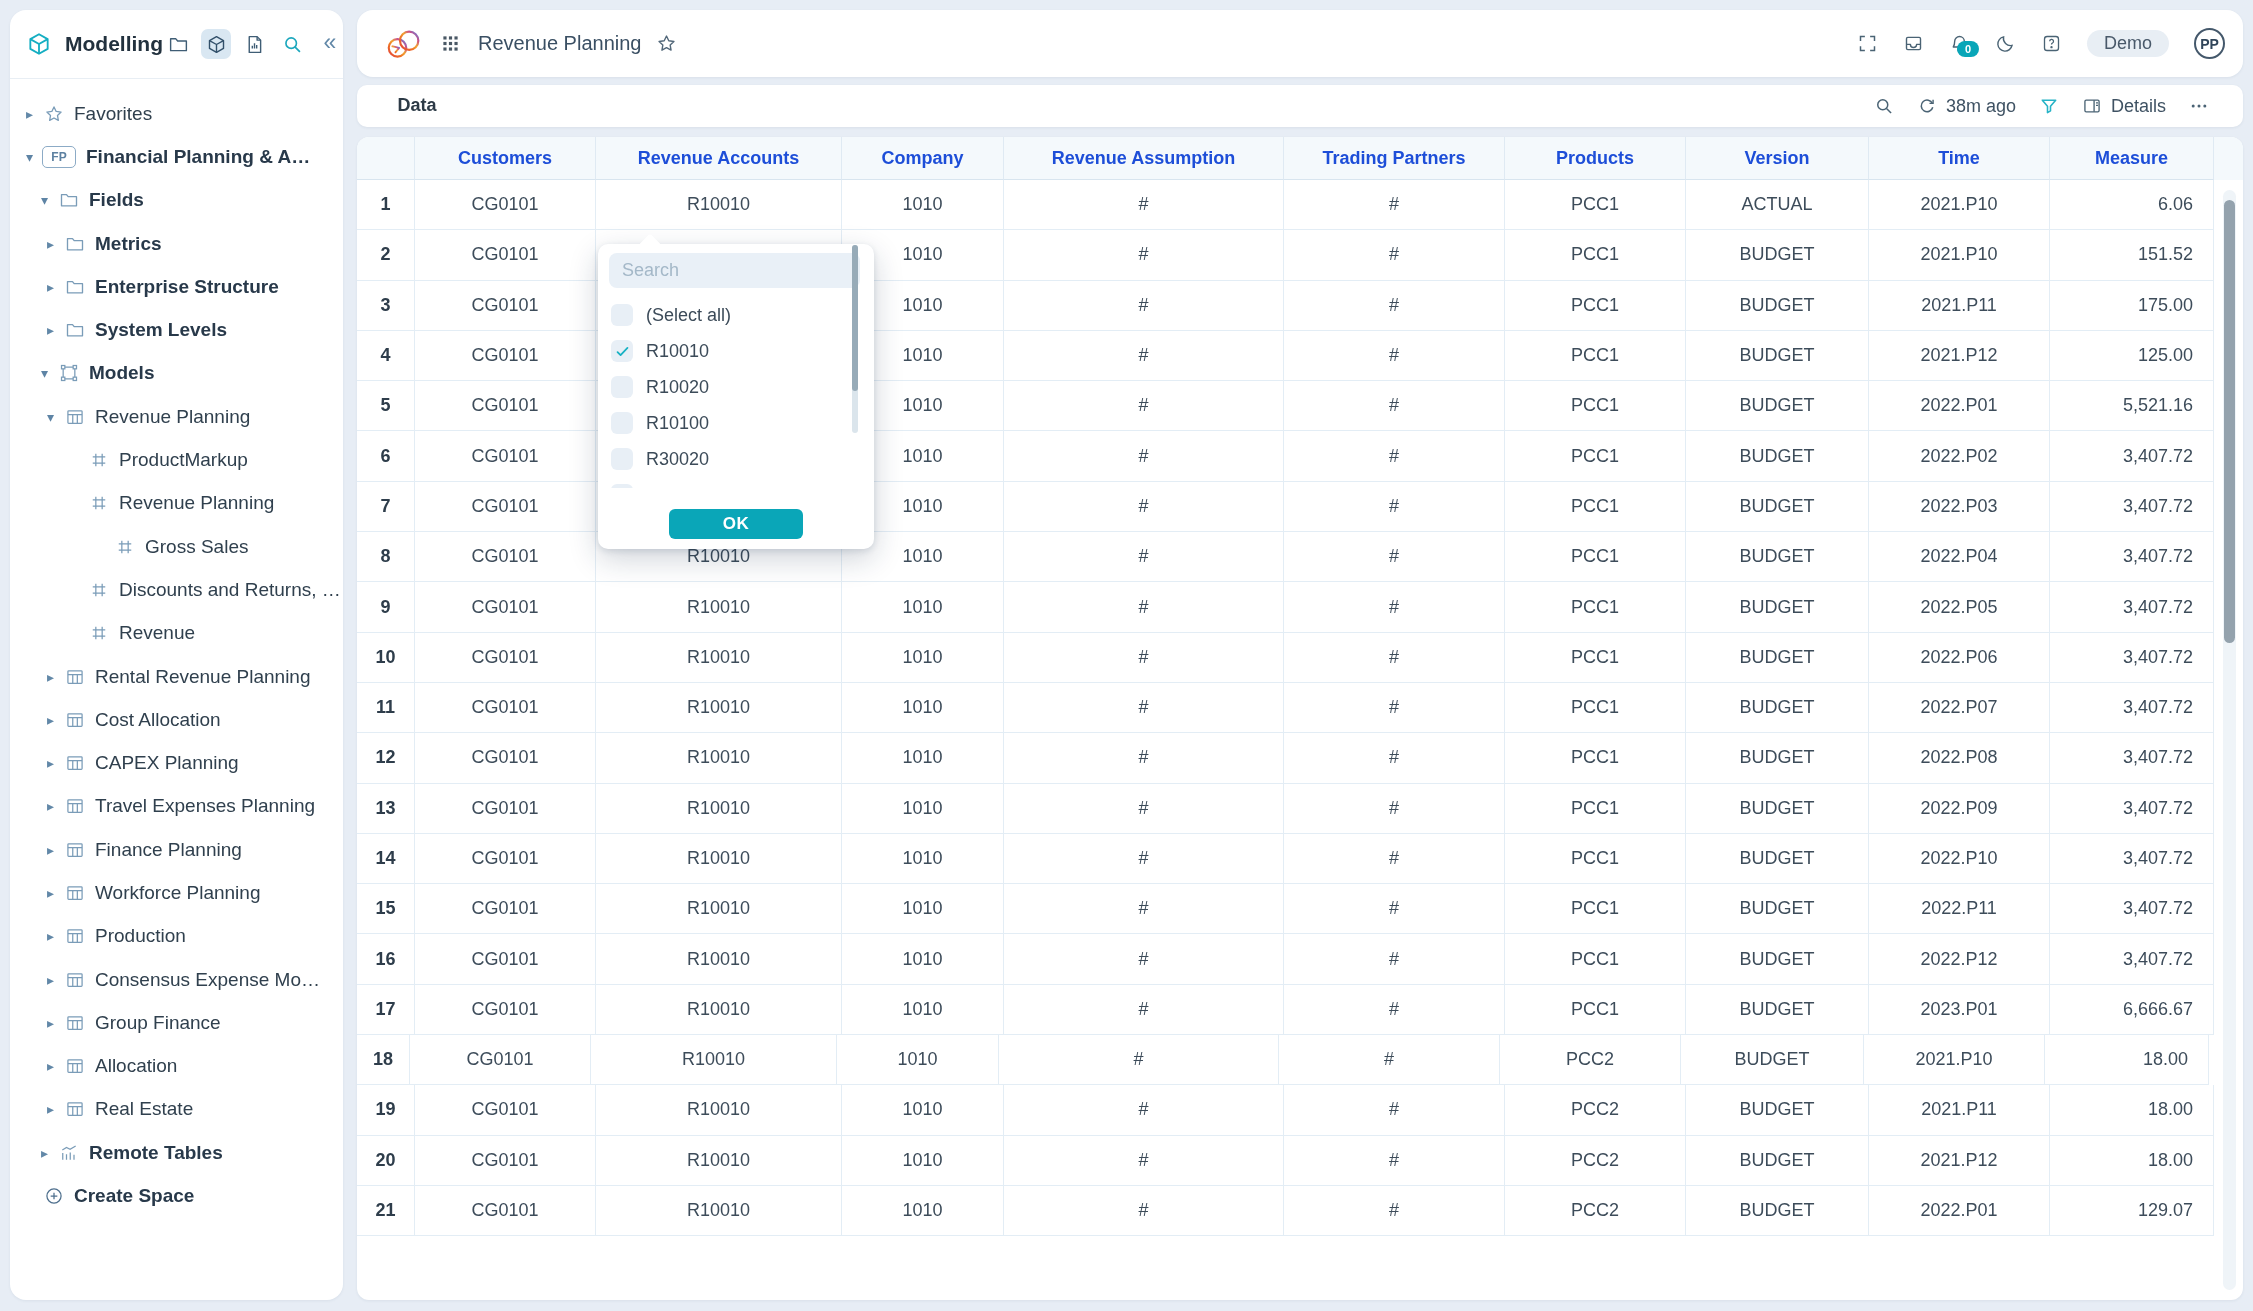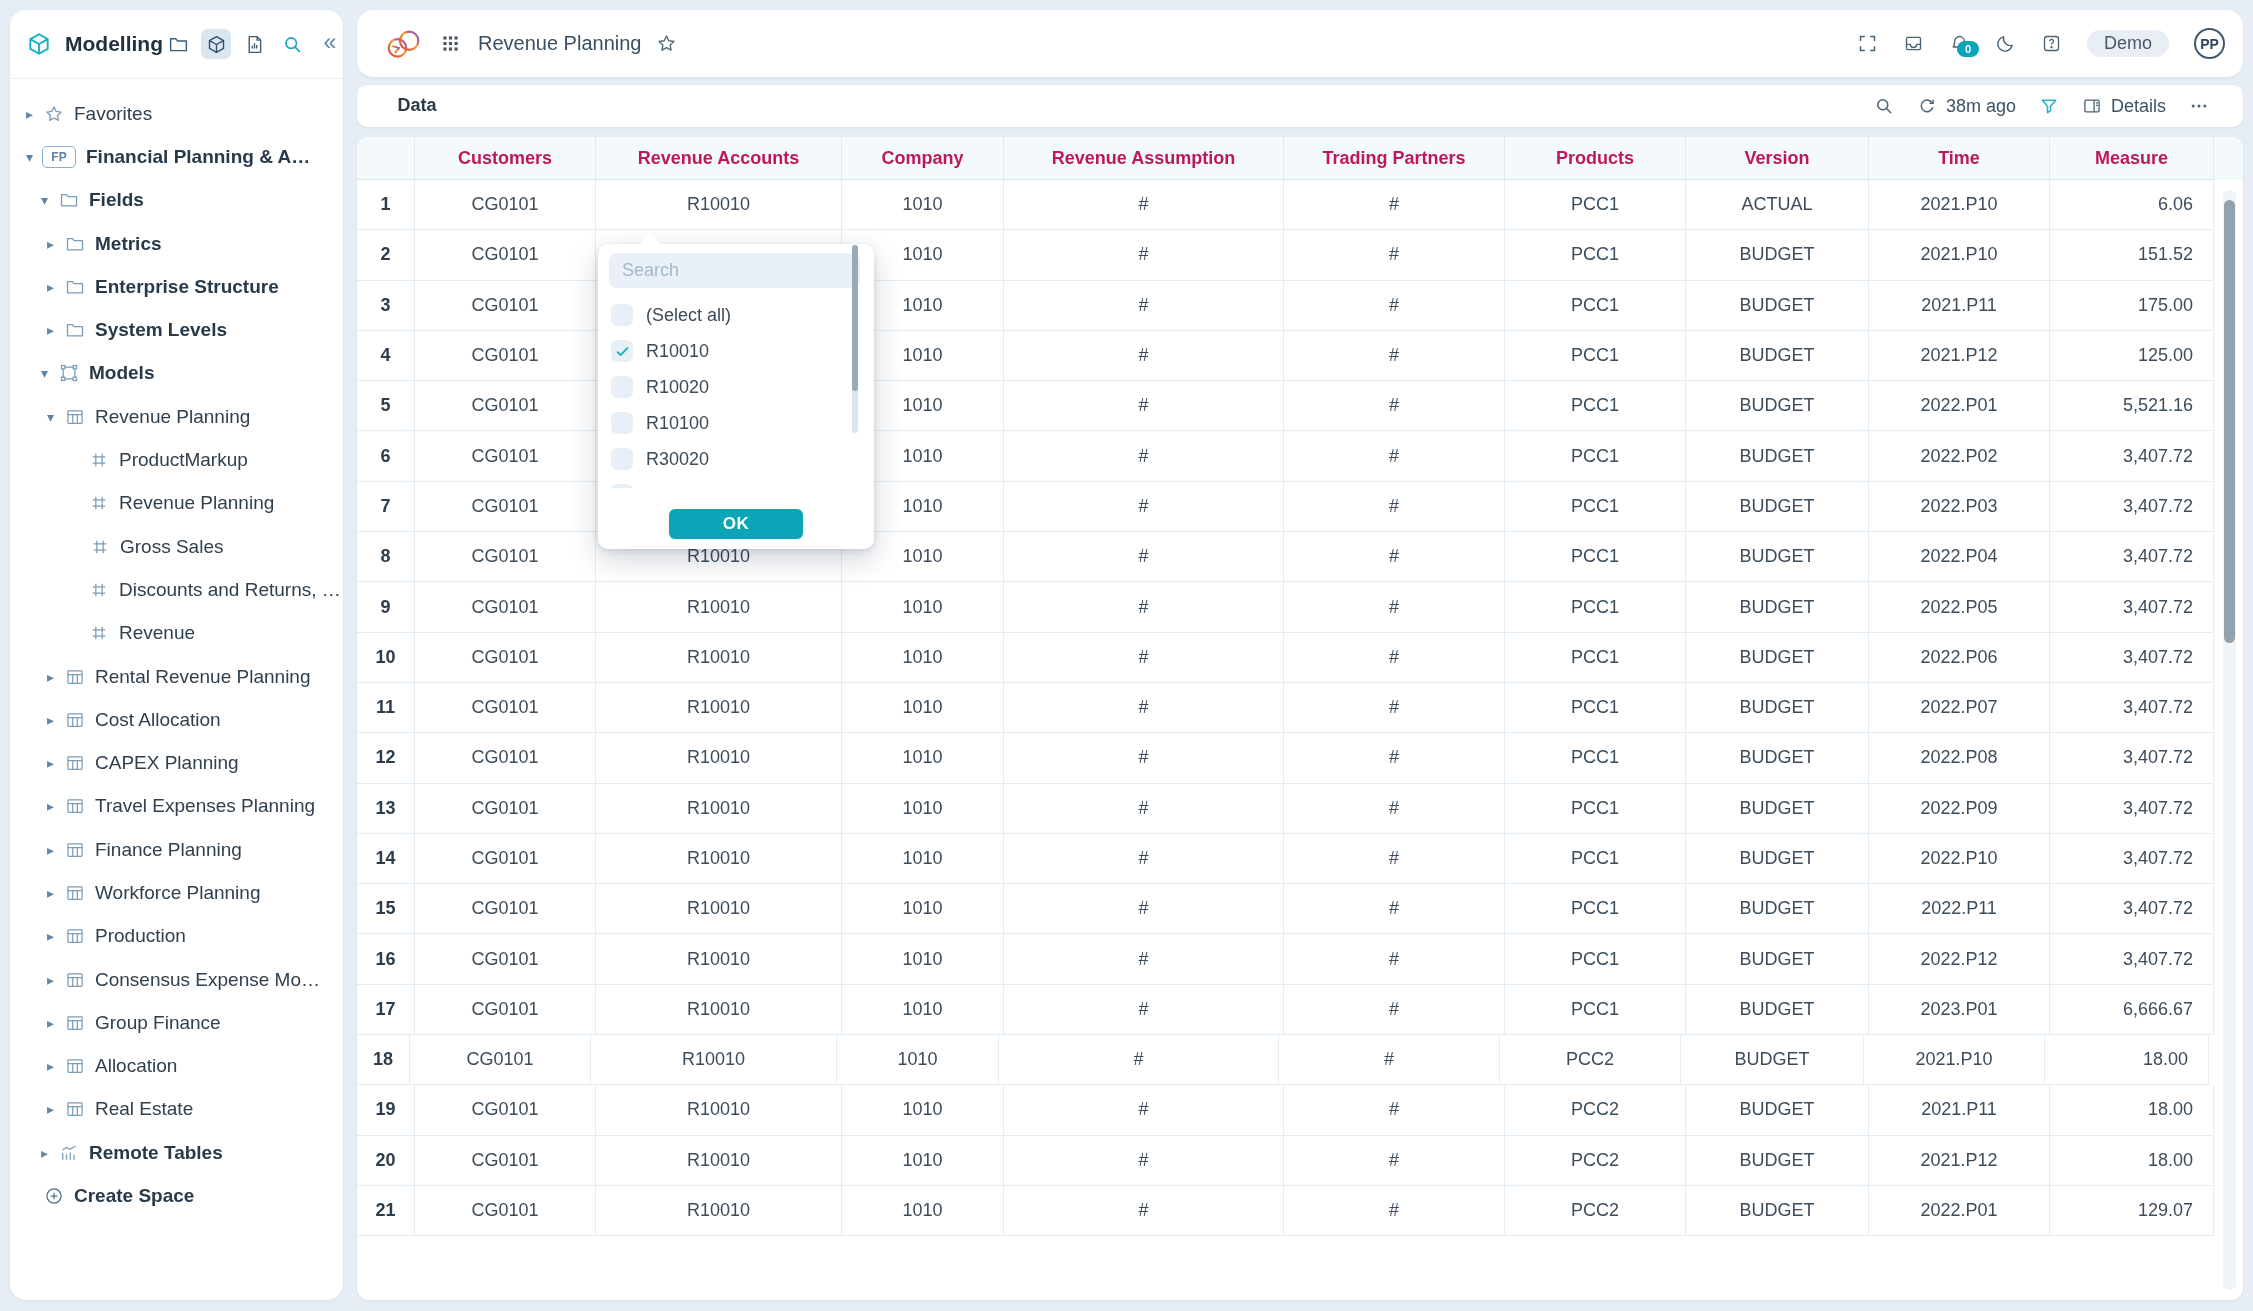--- a/index.html
+++ b/index.html
@@ -59,21 +59,21 @@
   #refreshed-label{font-size:18px;color:#3f5263;}
   #details-wrap{display:flex;align-items:center;gap:9px;cursor:pointer;}
   #details-label{font-size:18px;color:#3f5263;}
 
   
   #content-card{left:357px;top:137px;width:1886px;height:1163px;border-radius:12px;overflow:hidden;}
   #rowlimit-bar{height:53px;display:flex;align-items:center;justify-content:flex-end;padding-right:8px;}
   #rowlimit-label{font-size:18px;color:#38485a;margin-right:12px;}
   #rowlimit-input{width:138px;height:38px;background:#e9f0f7;border:none;border-radius:8px;font-size:18px;color:#2f3e4c;padding:0 14px;box-sizing:border-box;font-family:inherit;}
   #grid-header{display:flex;height:43px;background:#f4f9fc;box-sizing:border-box;}
-  .gh-cell{box-sizing:border-box;border-right:1px solid #dfeaf3;border-bottom:1px solid #d8e5ef;display:flex;align-items:center;justify-content:center;font-size:18px;font-weight:600;color:#be185d;cursor:pointer;overflow:hidden;white-space:nowrap;}
+  .gh-cell{box-sizing:border-box;border-right:1px solid #dfeaf3;border-bottom:1px solid #d8e5ef;display:flex;align-items:center;justify-content:center;font-size:18px;font-weight:600;color:#1d4ed8;cursor:pointer;overflow:hidden;white-space:nowrap;}
   #grid-body .g-row{display:flex;height:50.3px;box-sizing:border-box;}
   .g-cell{box-sizing:border-box;border-right:1px solid #e3edf5;border-bottom:1px solid #e3edf5;display:flex;align-items:center;justify-content:center;font-size:18px;color:#3d4c5a;overflow:hidden;white-space:nowrap;}
   .g-cell.num{font-weight:700;color:#2e3d4b;}
   .g-cell.right{justify-content:flex-end;padding-right:20px;}
 
   
   #v-scroll-track{position:absolute;left:2223px;top:190px;width:13px;height:1100px;background:#eff4f8;border-radius:7px;}
   #v-scroll-thumb{position:absolute;left:2224px;top:200px;width:11px;height:443px;background:#94a2ad;border-radius:6px;cursor:pointer;}
 
   
@@ -215,21 +215,21 @@
       </div>
       <div class="tree-row" style="padding-left: 61px;">
         <span class="tree-arrow"></span>
         <span class="tree-ico">
           <svg viewBox="0 0 24 24" fill="none" stroke="#7a9cb8" stroke-width="1.5">
             <path d="M8.2 4.5v15M15.8 4.5v15M4.5 8.2h15M4.5 15.8h15"></path>
           </svg>
         </span>
         <span class="tree-label">Revenue Planning</span>
       </div>
-      <div class="tree-row" style="padding-left: 62px;">
+      <div class="tree-row" style="padding-left: 87px;">
         <span class="tree-arrow"></span>
         <span class="tree-ico">
           <svg viewBox="0 0 24 24" fill="none" stroke="#7a9cb8" stroke-width="1.5">
             <path d="M8.2 4.5v15M15.8 4.5v15M4.5 8.2h15M4.5 15.8h15"></path>
           </svg>
         </span>
         <span class="tree-label">Gross Sales</span>
       </div>
       <div class="tree-row" style="padding-left: 61px;">
         <span class="tree-arrow"></span>

